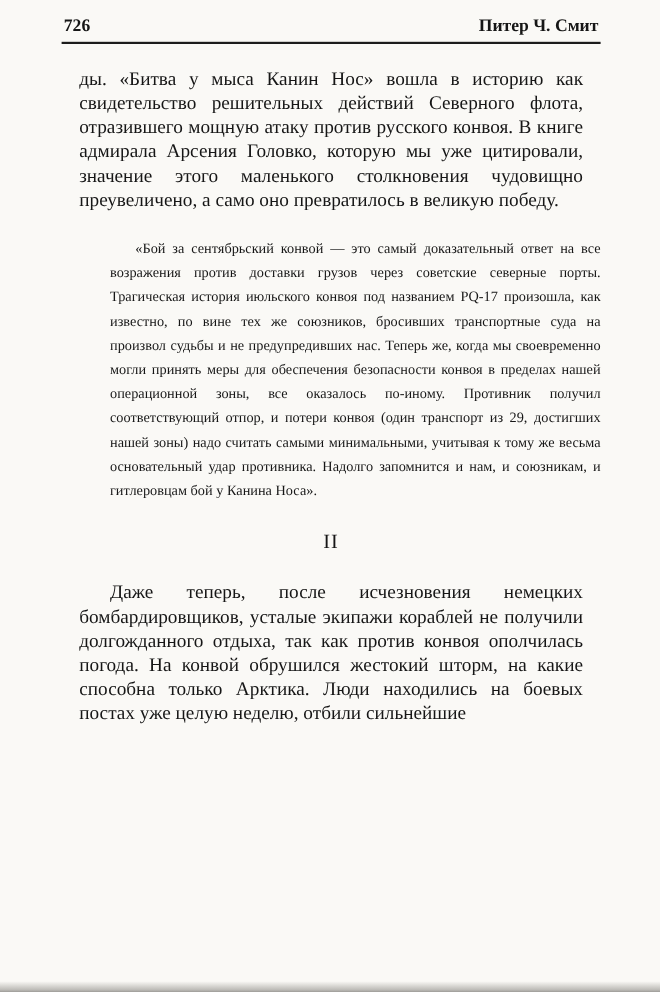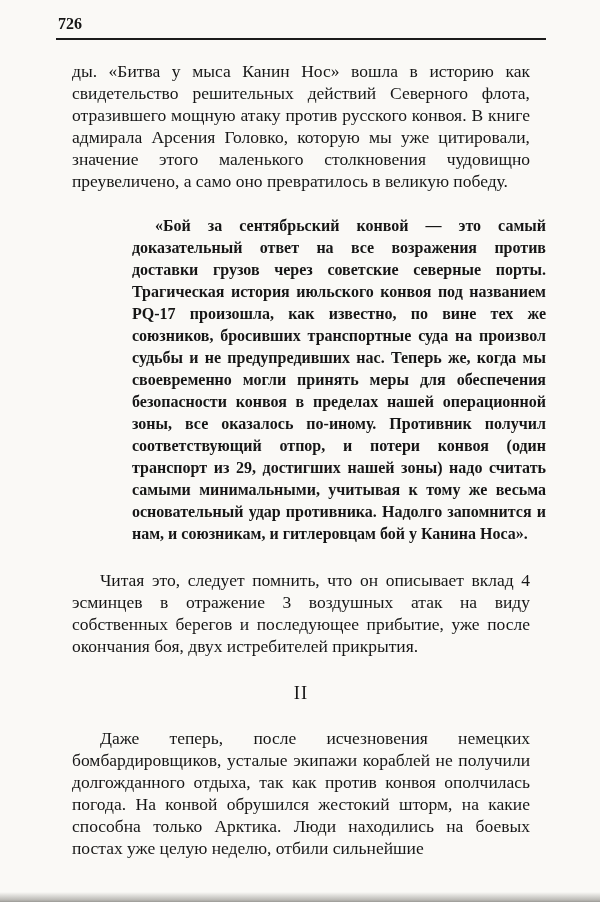--- a/index.html
+++ b/index.html
@@ -39,26 +39,25 @@
     text-align: justify;
     hyphens: auto;
   }
   .para {
     margin: 16px;
   }
   .para.indent {
     text-indent: 28px;
   }
   blockquote.quote {
-    margin: 23px 0 24px 76px;
-    font-size: 16px;
+    margin: 23px 0 24px 44px;
+    font-size: 13px;
     line-height: 22px;
     text-indent: 23px;
     text-align: justify;
-    font-weight: bold;
   }
   .section-heading {
     text-align: center;
     font-size: 18.5px;
     font-weight: normal;
     margin: 25px 0 23px 0;
     letter-spacing: 1px;
   }
   .scan-shadow-bottom {
     position: absolute;
@@ -70,31 +69,31 @@
     pointer-events: none;
   }
 </style>
 </head>
 <body>
 
 <div class="page">
 
   <header class="page-header">
     <span>726</span>
+    <span>Питер Ч. Смит</span>
   </header>
 
   <hr class="header-rule">
 
   <main class="page-body">
 
     <p class="para">ды. «Битва у мыса Канин Нос» вошла в историю как свидетельство решительных действий Северного флота, отразившего мощную атаку против русского конвоя. В книге адмирала Арсения Головко, которую мы уже цитировали, значение этого маленького столкновения чудовищно преувеличено, а само оно превратилось в великую победу.</p>
 
     <blockquote class="quote">«Бой за сентябрьский конвой — это самый доказательный ответ на все возражения против доставки грузов через советские северные порты. Трагическая история июльского конвоя под названием PQ-17 произошла, как известно, по вине тех же союзников, бросивших транспортные суда на произвол судьбы и не предупредивших нас. Теперь же, когда мы своевременно могли принять меры для обеспечения безопасности конвоя в пределах нашей операционной зоны, все оказалось по-иному. Противник получил соответствующий отпор, и потери конвоя (один транспорт из 29, достигших нашей зоны) надо считать самыми минимальными, учитывая к тому же весьма основательный удар противника. Надолго запомнится и нам, и союзникам, и гитлеровцам бой у Канина Носа».</blockquote>
 
-    <p class="para indent">Читая это, следует помнить, что он описывает вклад 4 эсминцев в отражение 3 воздушных атак на виду собственных берегов и последующее прибытие, уже после окончания боя, двух истребителей прикрытия.</p>
 
     <h2 class="section-heading">II</h2>
 
     <p class="para indent">Даже теперь, после исчезновения немецких бомбардировщиков, усталые экипажи кораблей не получили долгожданного отдыха, так как против конвоя ополчилась погода. На конвой обрушился жестокий шторм, на какие способна только Арктика. Люди находились на боевых постах уже целую неделю, отбили сильнейшие</p>
 
   </main>
 
   <div class="scan-shadow-bottom"></div>
 </div>
 

